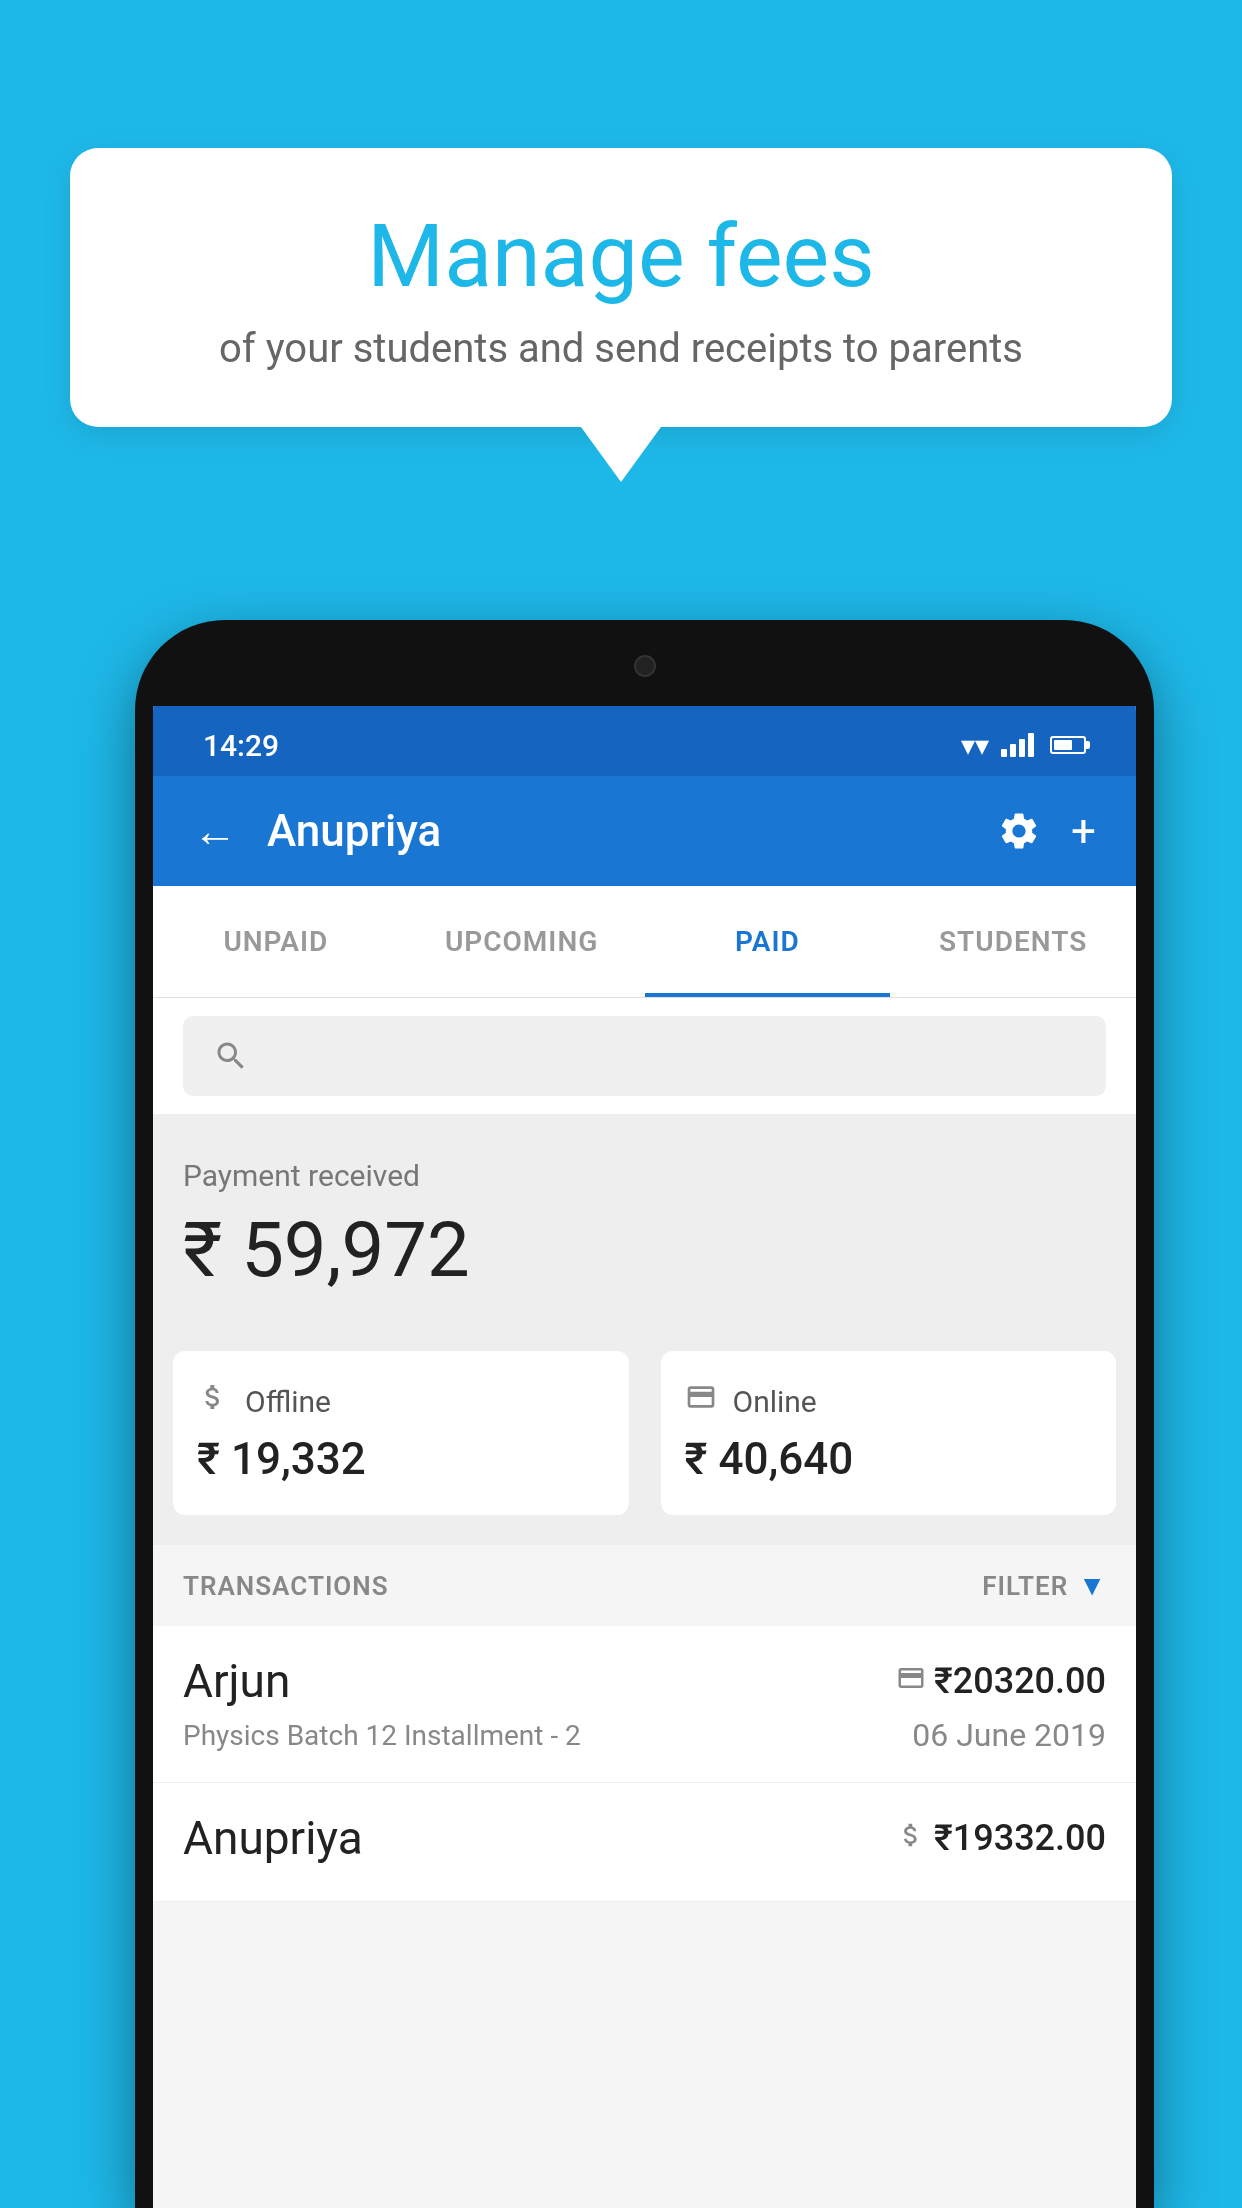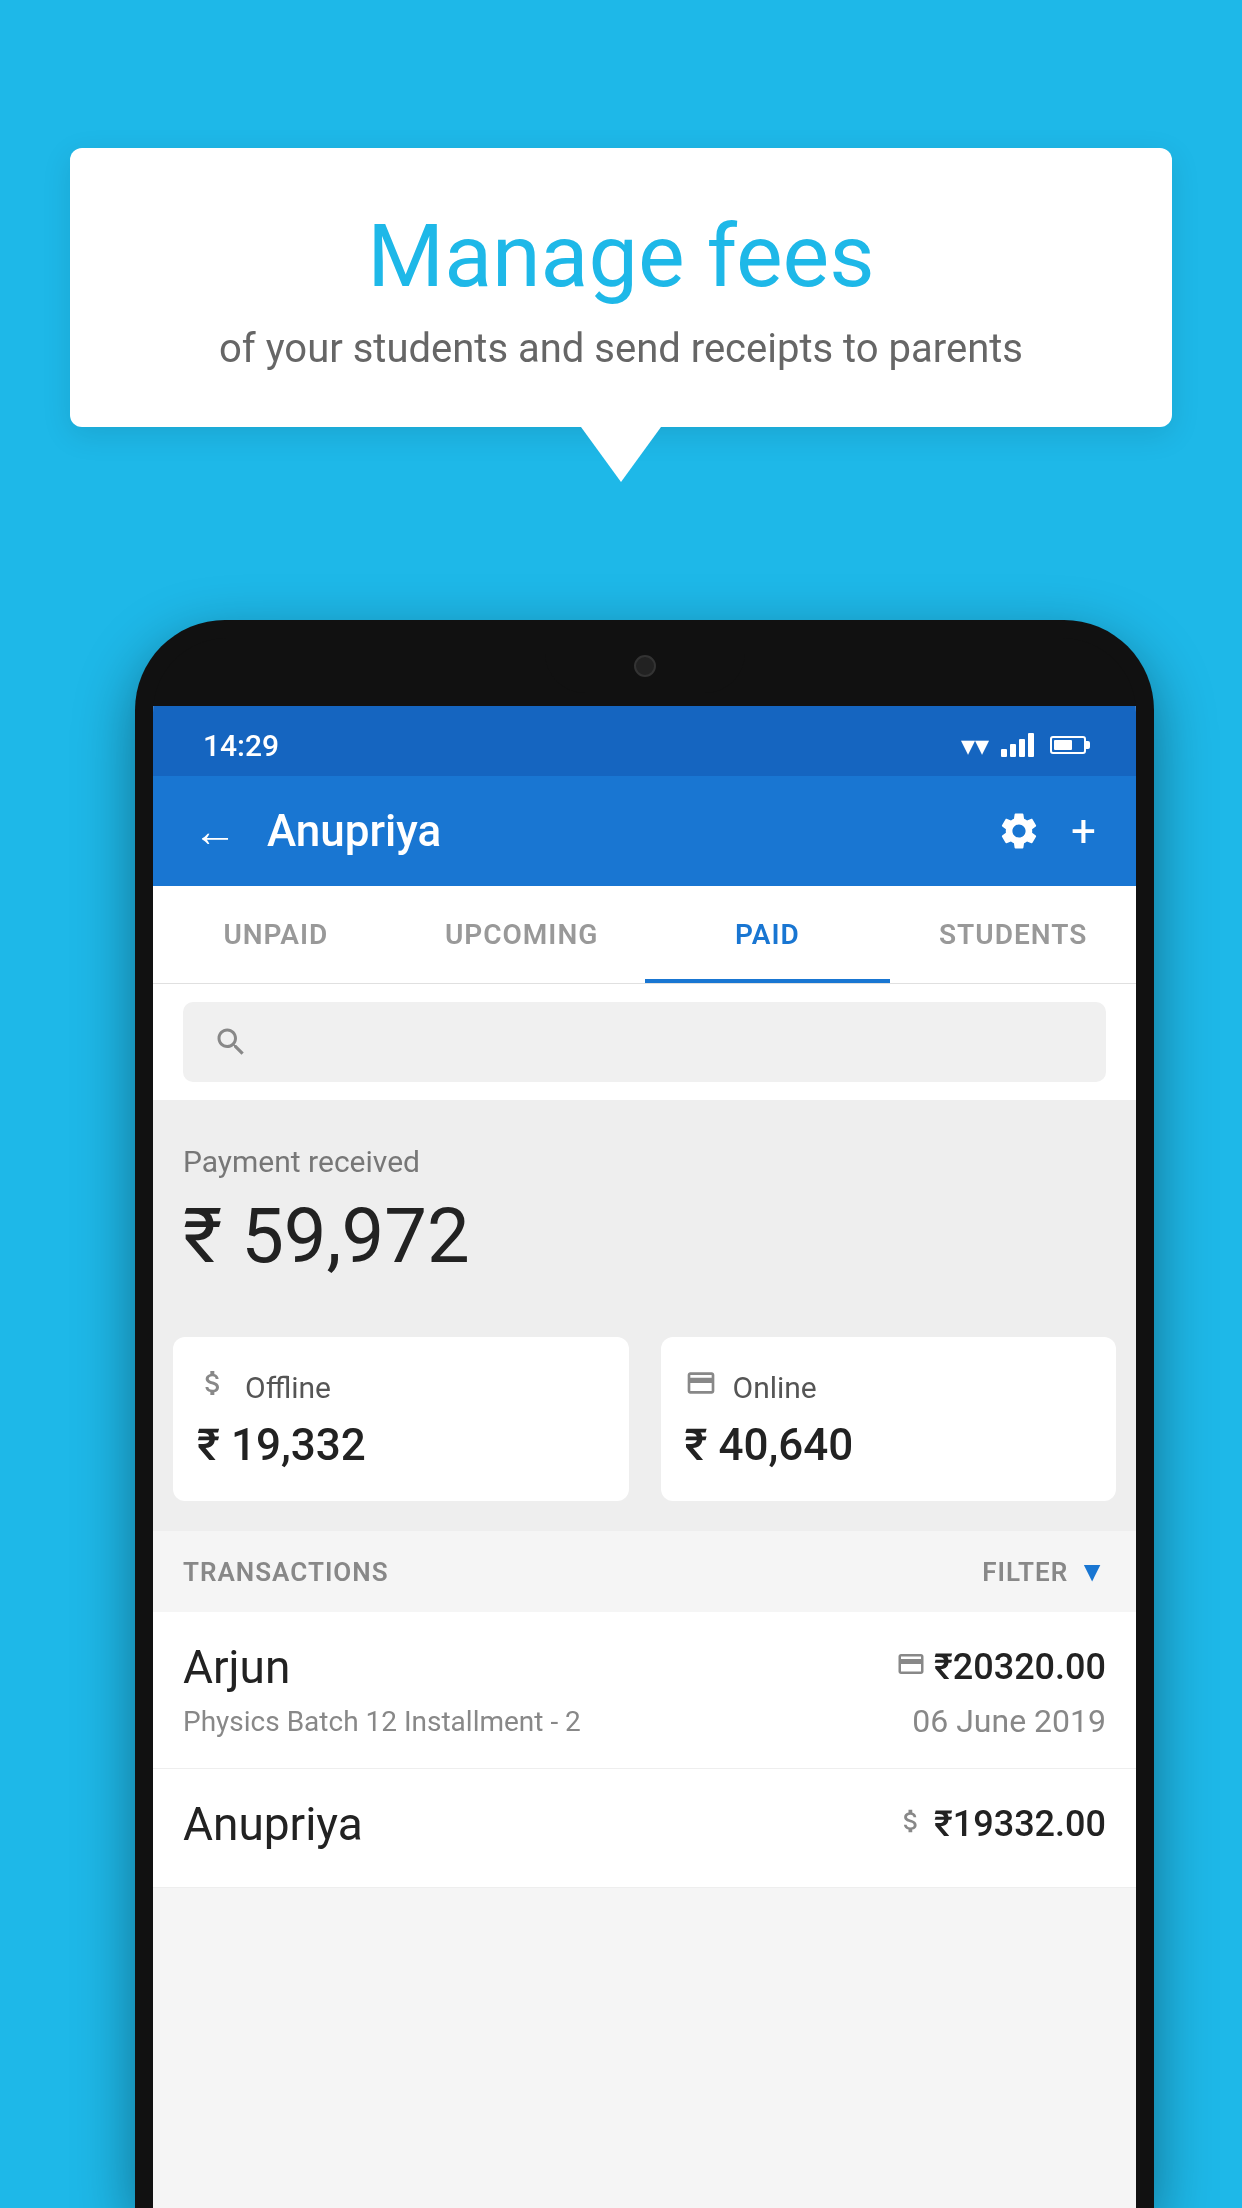--- a/index.html
+++ b/index.html
@@ -19,21 +19,21 @@
       top: 148px;
       left: 70px;
       right: 70px;
       display: flex;
       flex-direction: column;
       align-items: center;
     }
 
     .speech-bubble {
       background: #ffffff;
-      border-radius: 12px;
+      border-radius: 28px;
       padding: 60px 80px 55px;
       width: 100%;
       text-align: center;
       box-shadow: 0 8px 30px rgba(0,0,0,0.1);
     }
 
     .speech-bubble-title {
       font-size: 88px;
       font-weight: 400;
       color: #1eb8e8;
@@ -214,21 +214,21 @@
       color: #fff;
       font-size: 44px;
       cursor: pointer;
       display: flex;
       align-items: center;
     }
 
     
     .tabs-bar {
       background: #fff;
-      height: 98px;
+      height: 112px;
       display: flex;
       align-items: center;
       border-bottom: 1px solid #e0e0e0;
     }
 
     .tab {
       flex: 1;
       height: 100%;
       display: flex;
       align-items: center;

